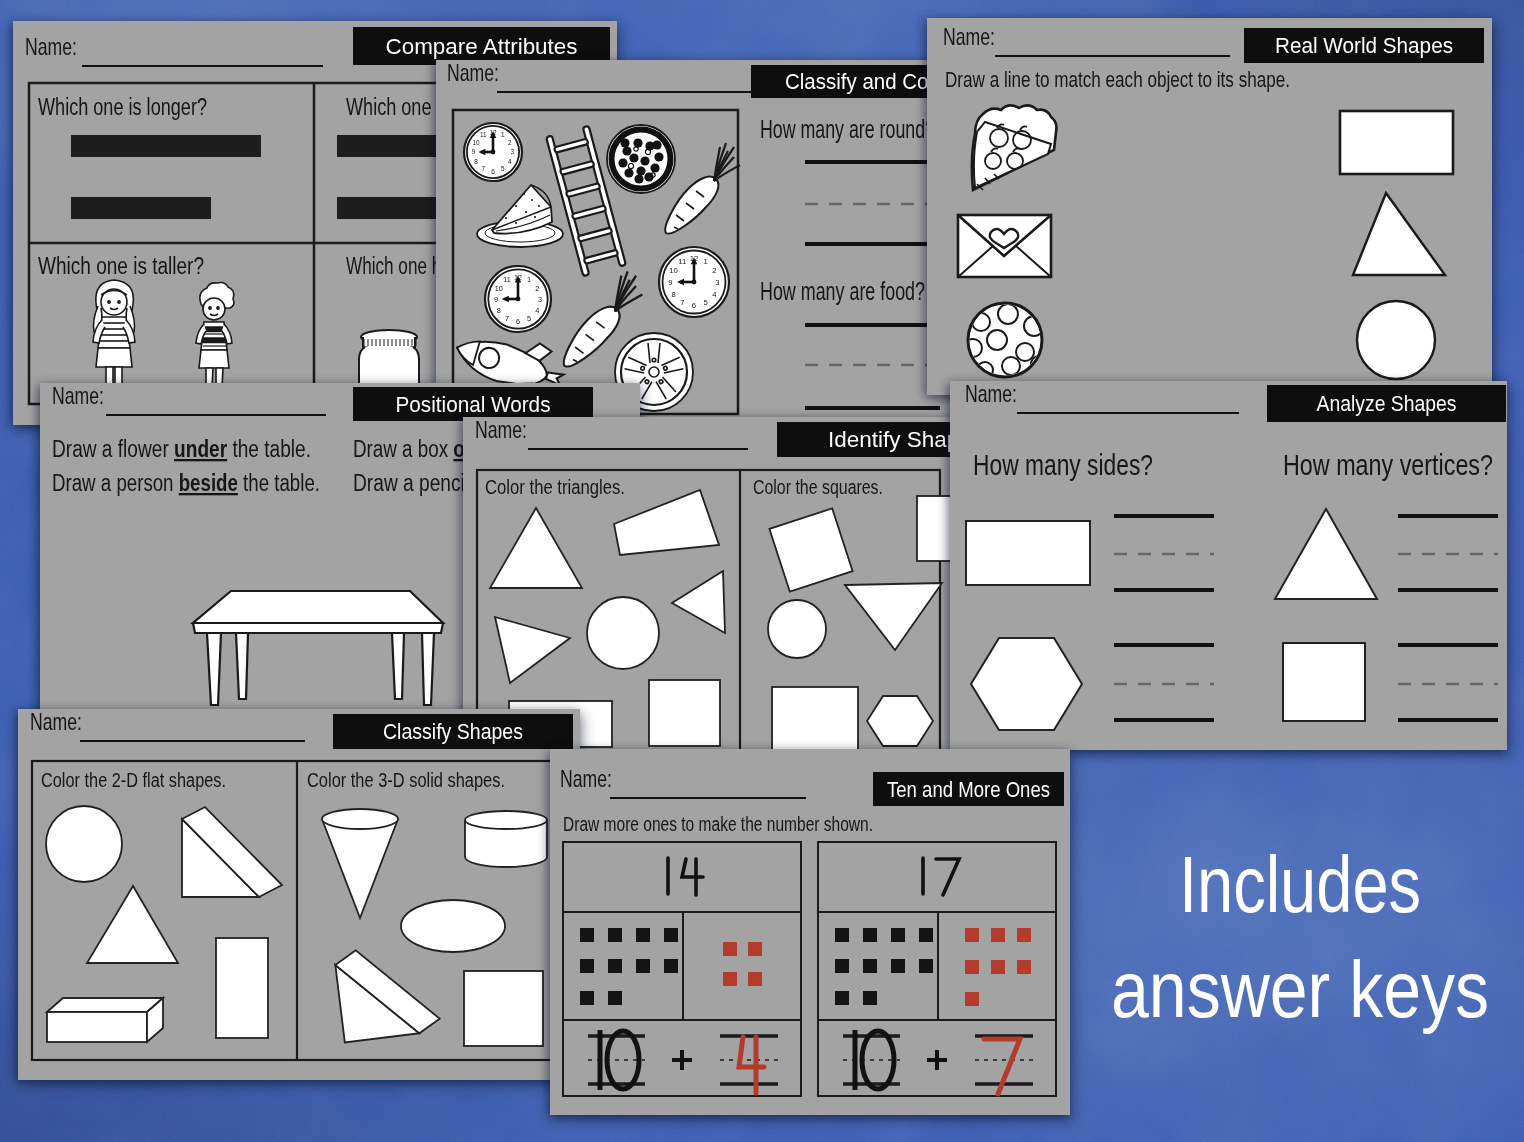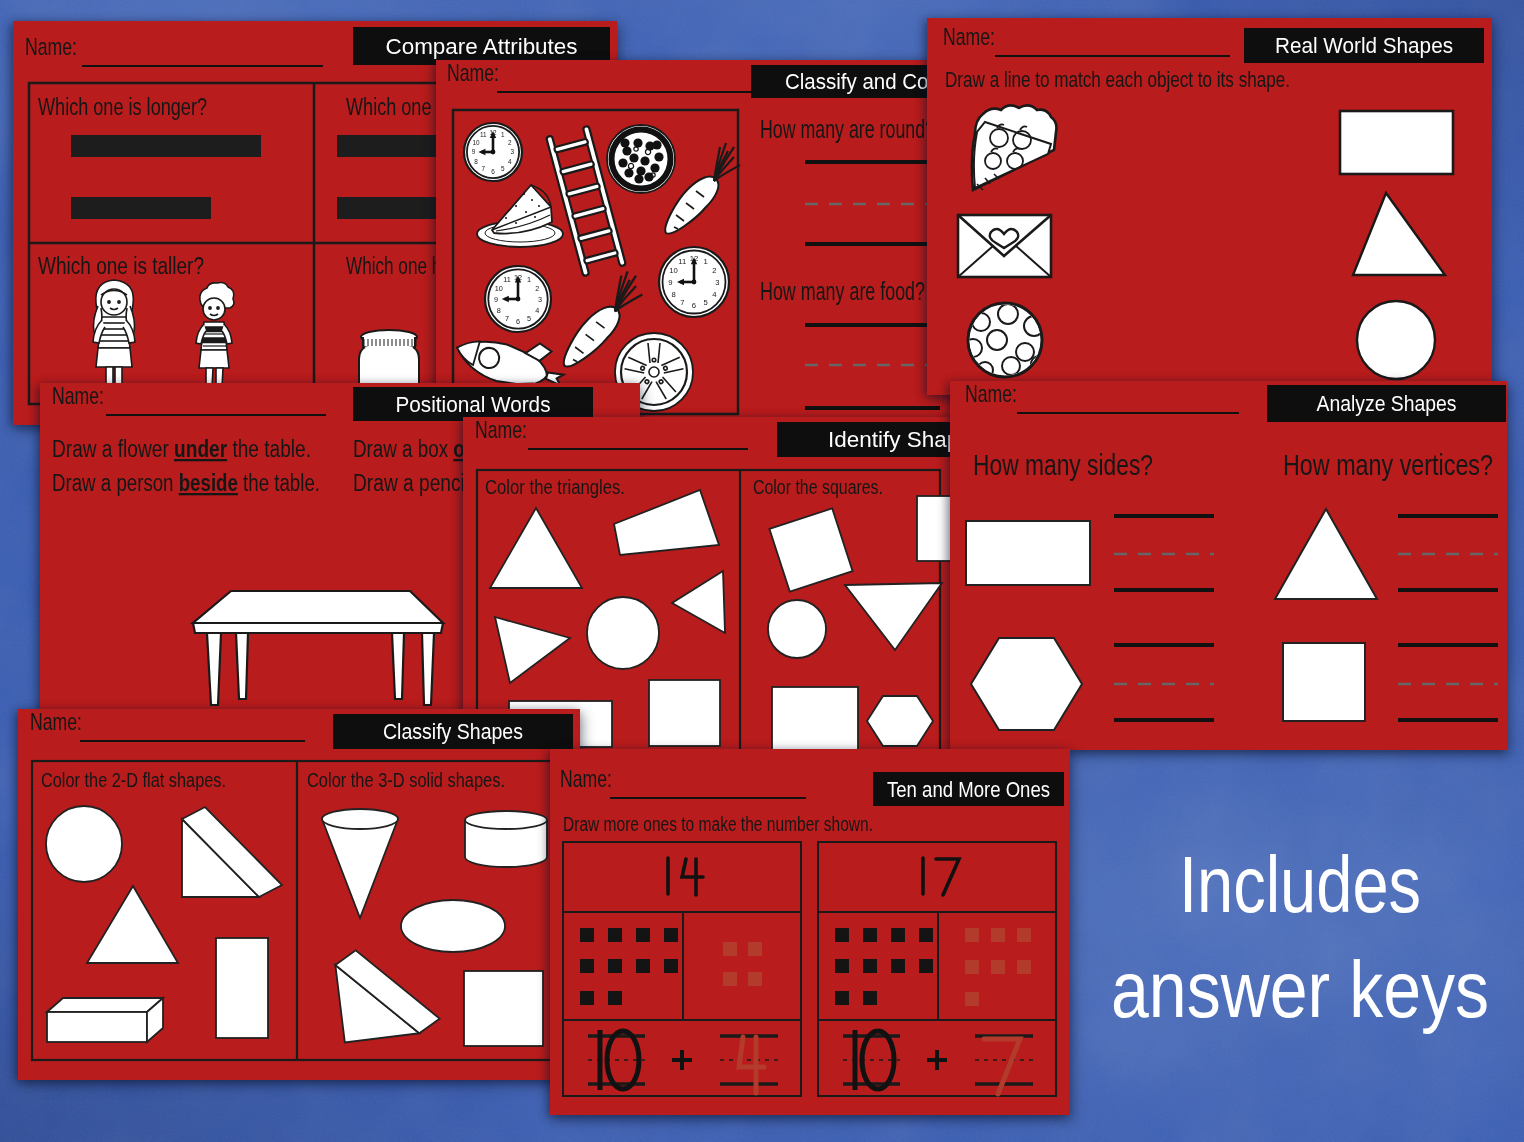--- a/index.html
+++ b/index.html
@@ -7,21 +7,21 @@
   font-family:"Liberation Sans", sans-serif;
   background-color:#375bb2; }
 .bg1 { position:absolute; inset:0;
   background:
    radial-gradient(900px 500px at 82% 80%, rgba(150,180,230,0.22), rgba(140,170,220,0) 60%),
    radial-gradient(700px 350px at 15% 4%, rgba(150,180,230,0.20), rgba(150,180,230,0) 60%),
    radial-gradient(600px 300px at 55% 0%, rgba(150,180,230,0.16), rgba(150,180,230,0) 60%),
    radial-gradient(1000px 600px at 0% 100%, rgba(10,25,70,0.25), rgba(10,25,70,0) 55%),
    radial-gradient(800px 500px at 100% 0%, rgba(12,28,80,0.18), rgba(12,28,80,0) 55%);
 }
-.sheet { position:absolute; background:#b91c1c;
+.sheet { position:absolute; background:#a3a3a3;
   box-shadow:-3px 2px 9px rgba(8,16,40,.42), 3px 5px 12px rgba(8,16,40,.38);text-align:center; }
 .sheet svg { position:absolute; left:0; top:0; }
 </style>
 </head>
 <body>
 
 <div class="bg1"></div>
 
 <svg width="1524" height="1142" style="position:absolute;inset:0">
 <filter id="grain">

